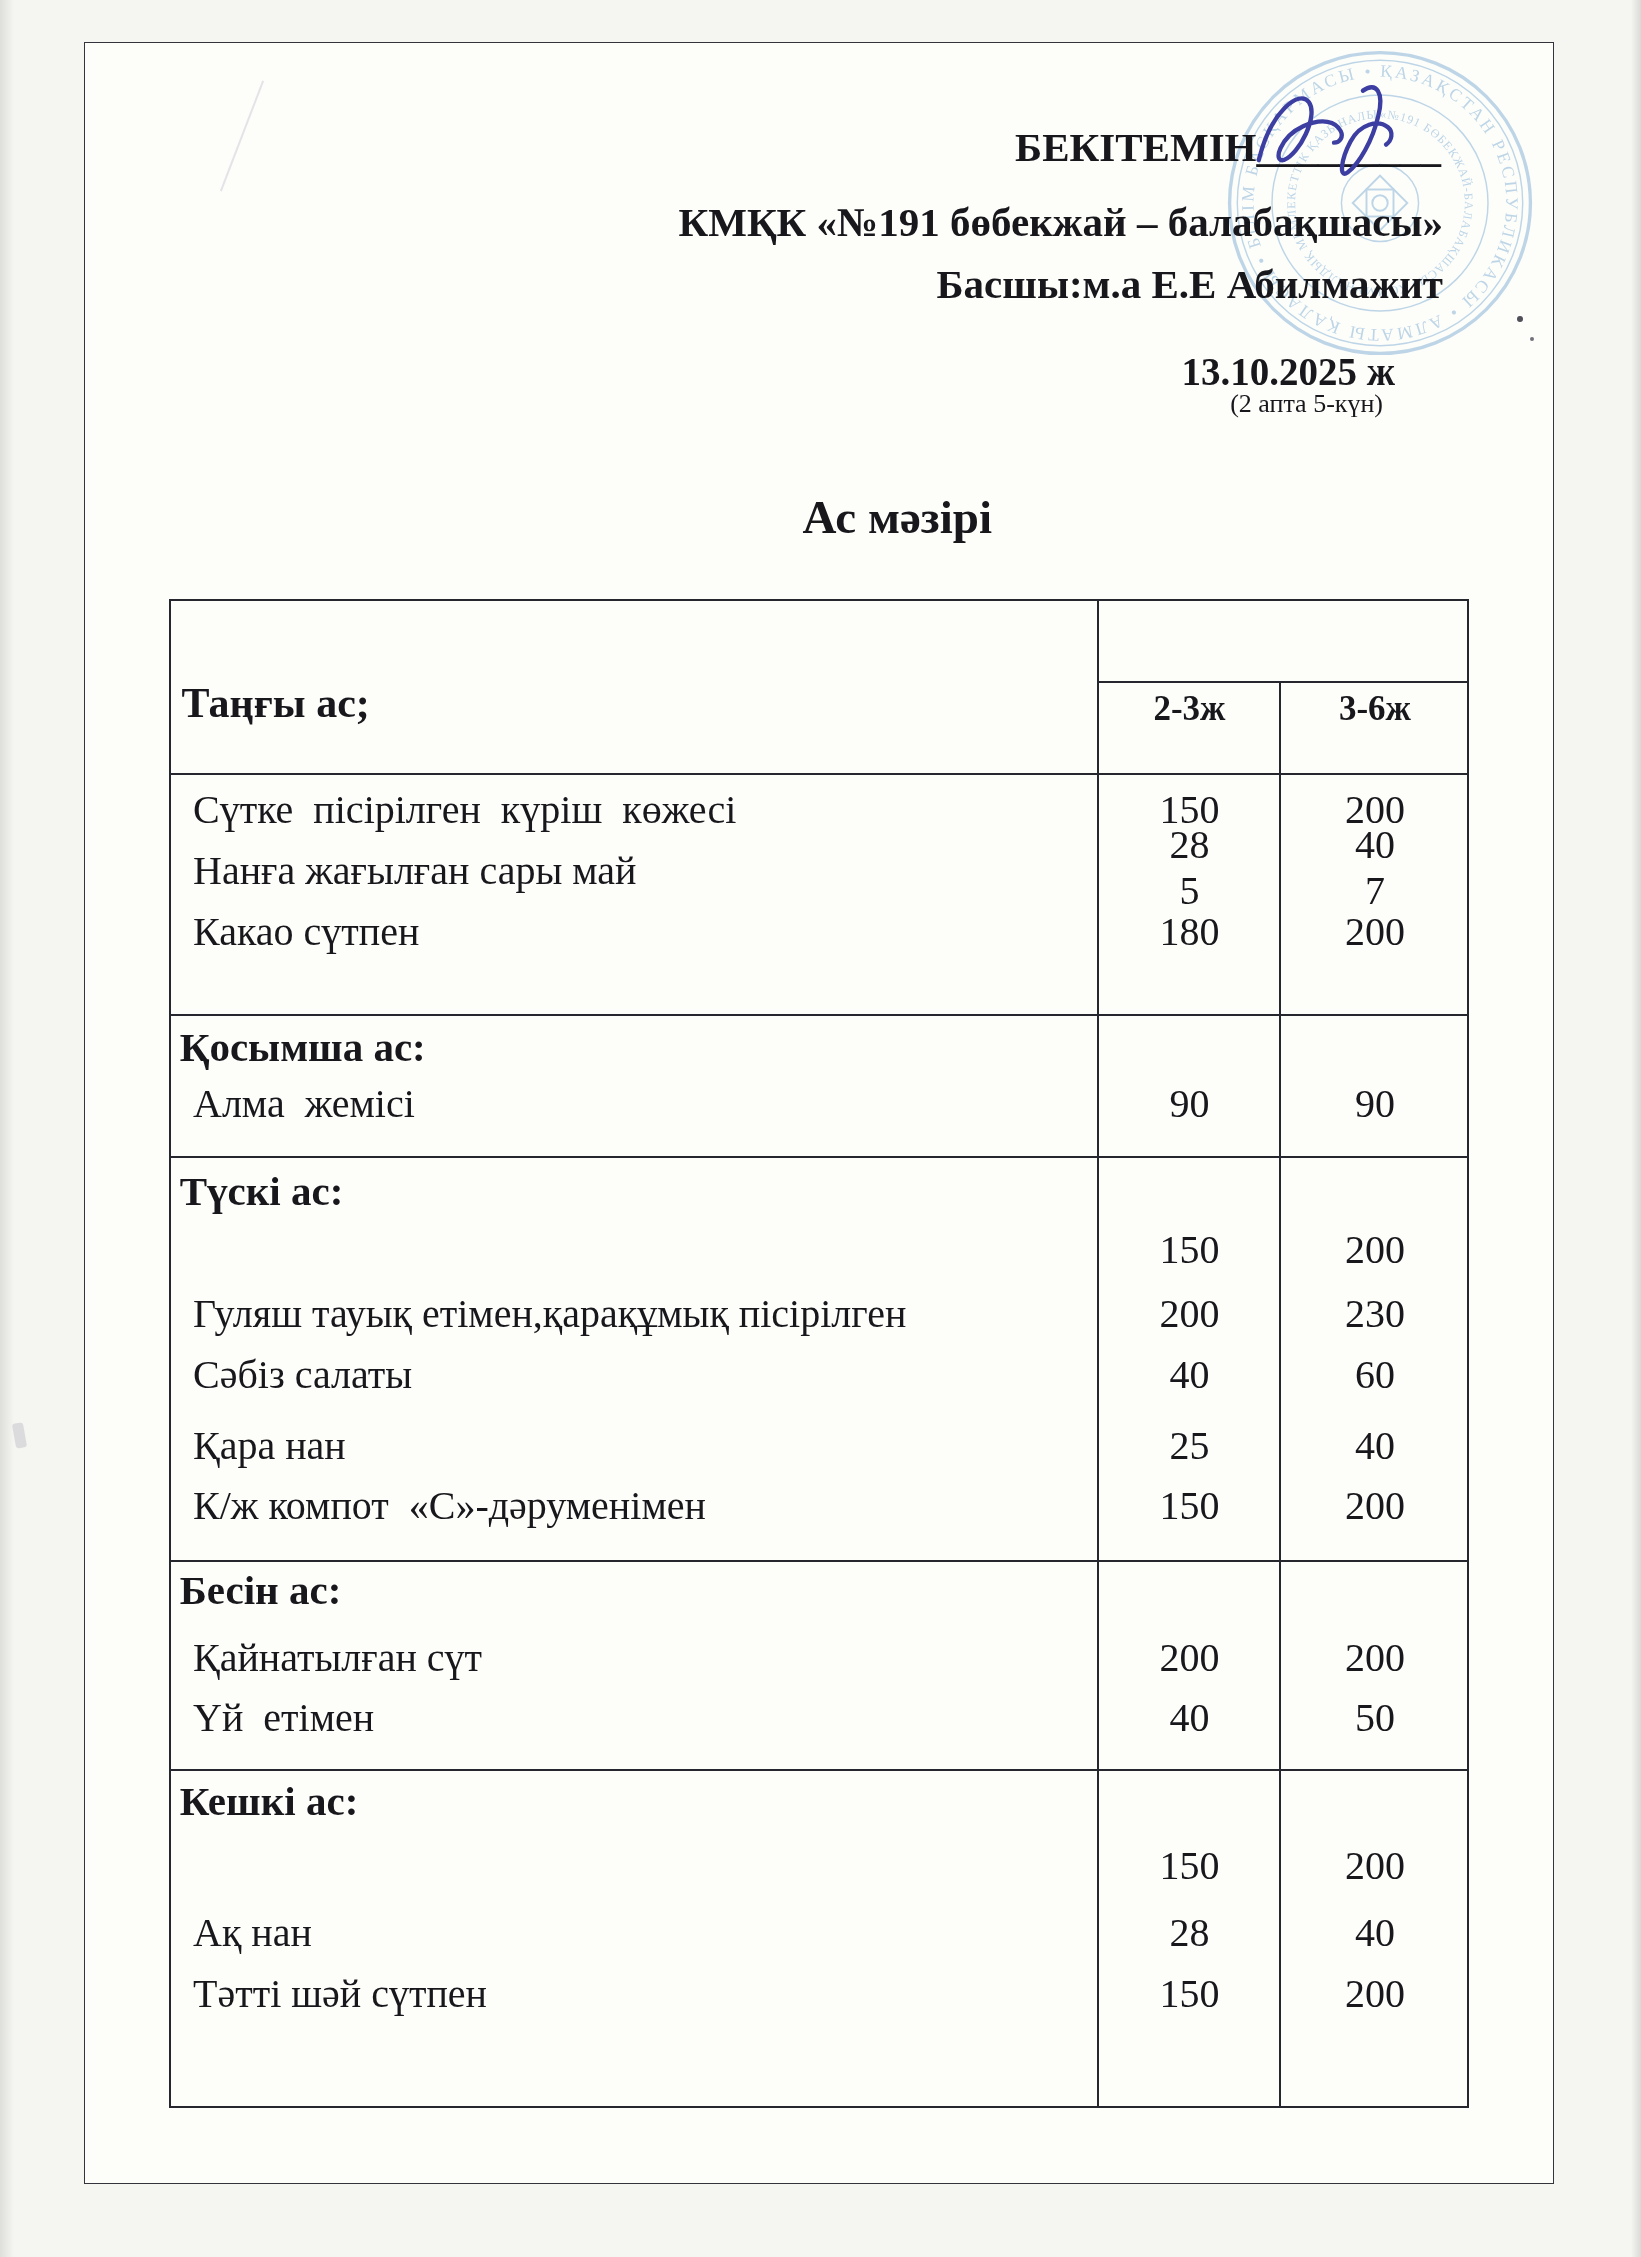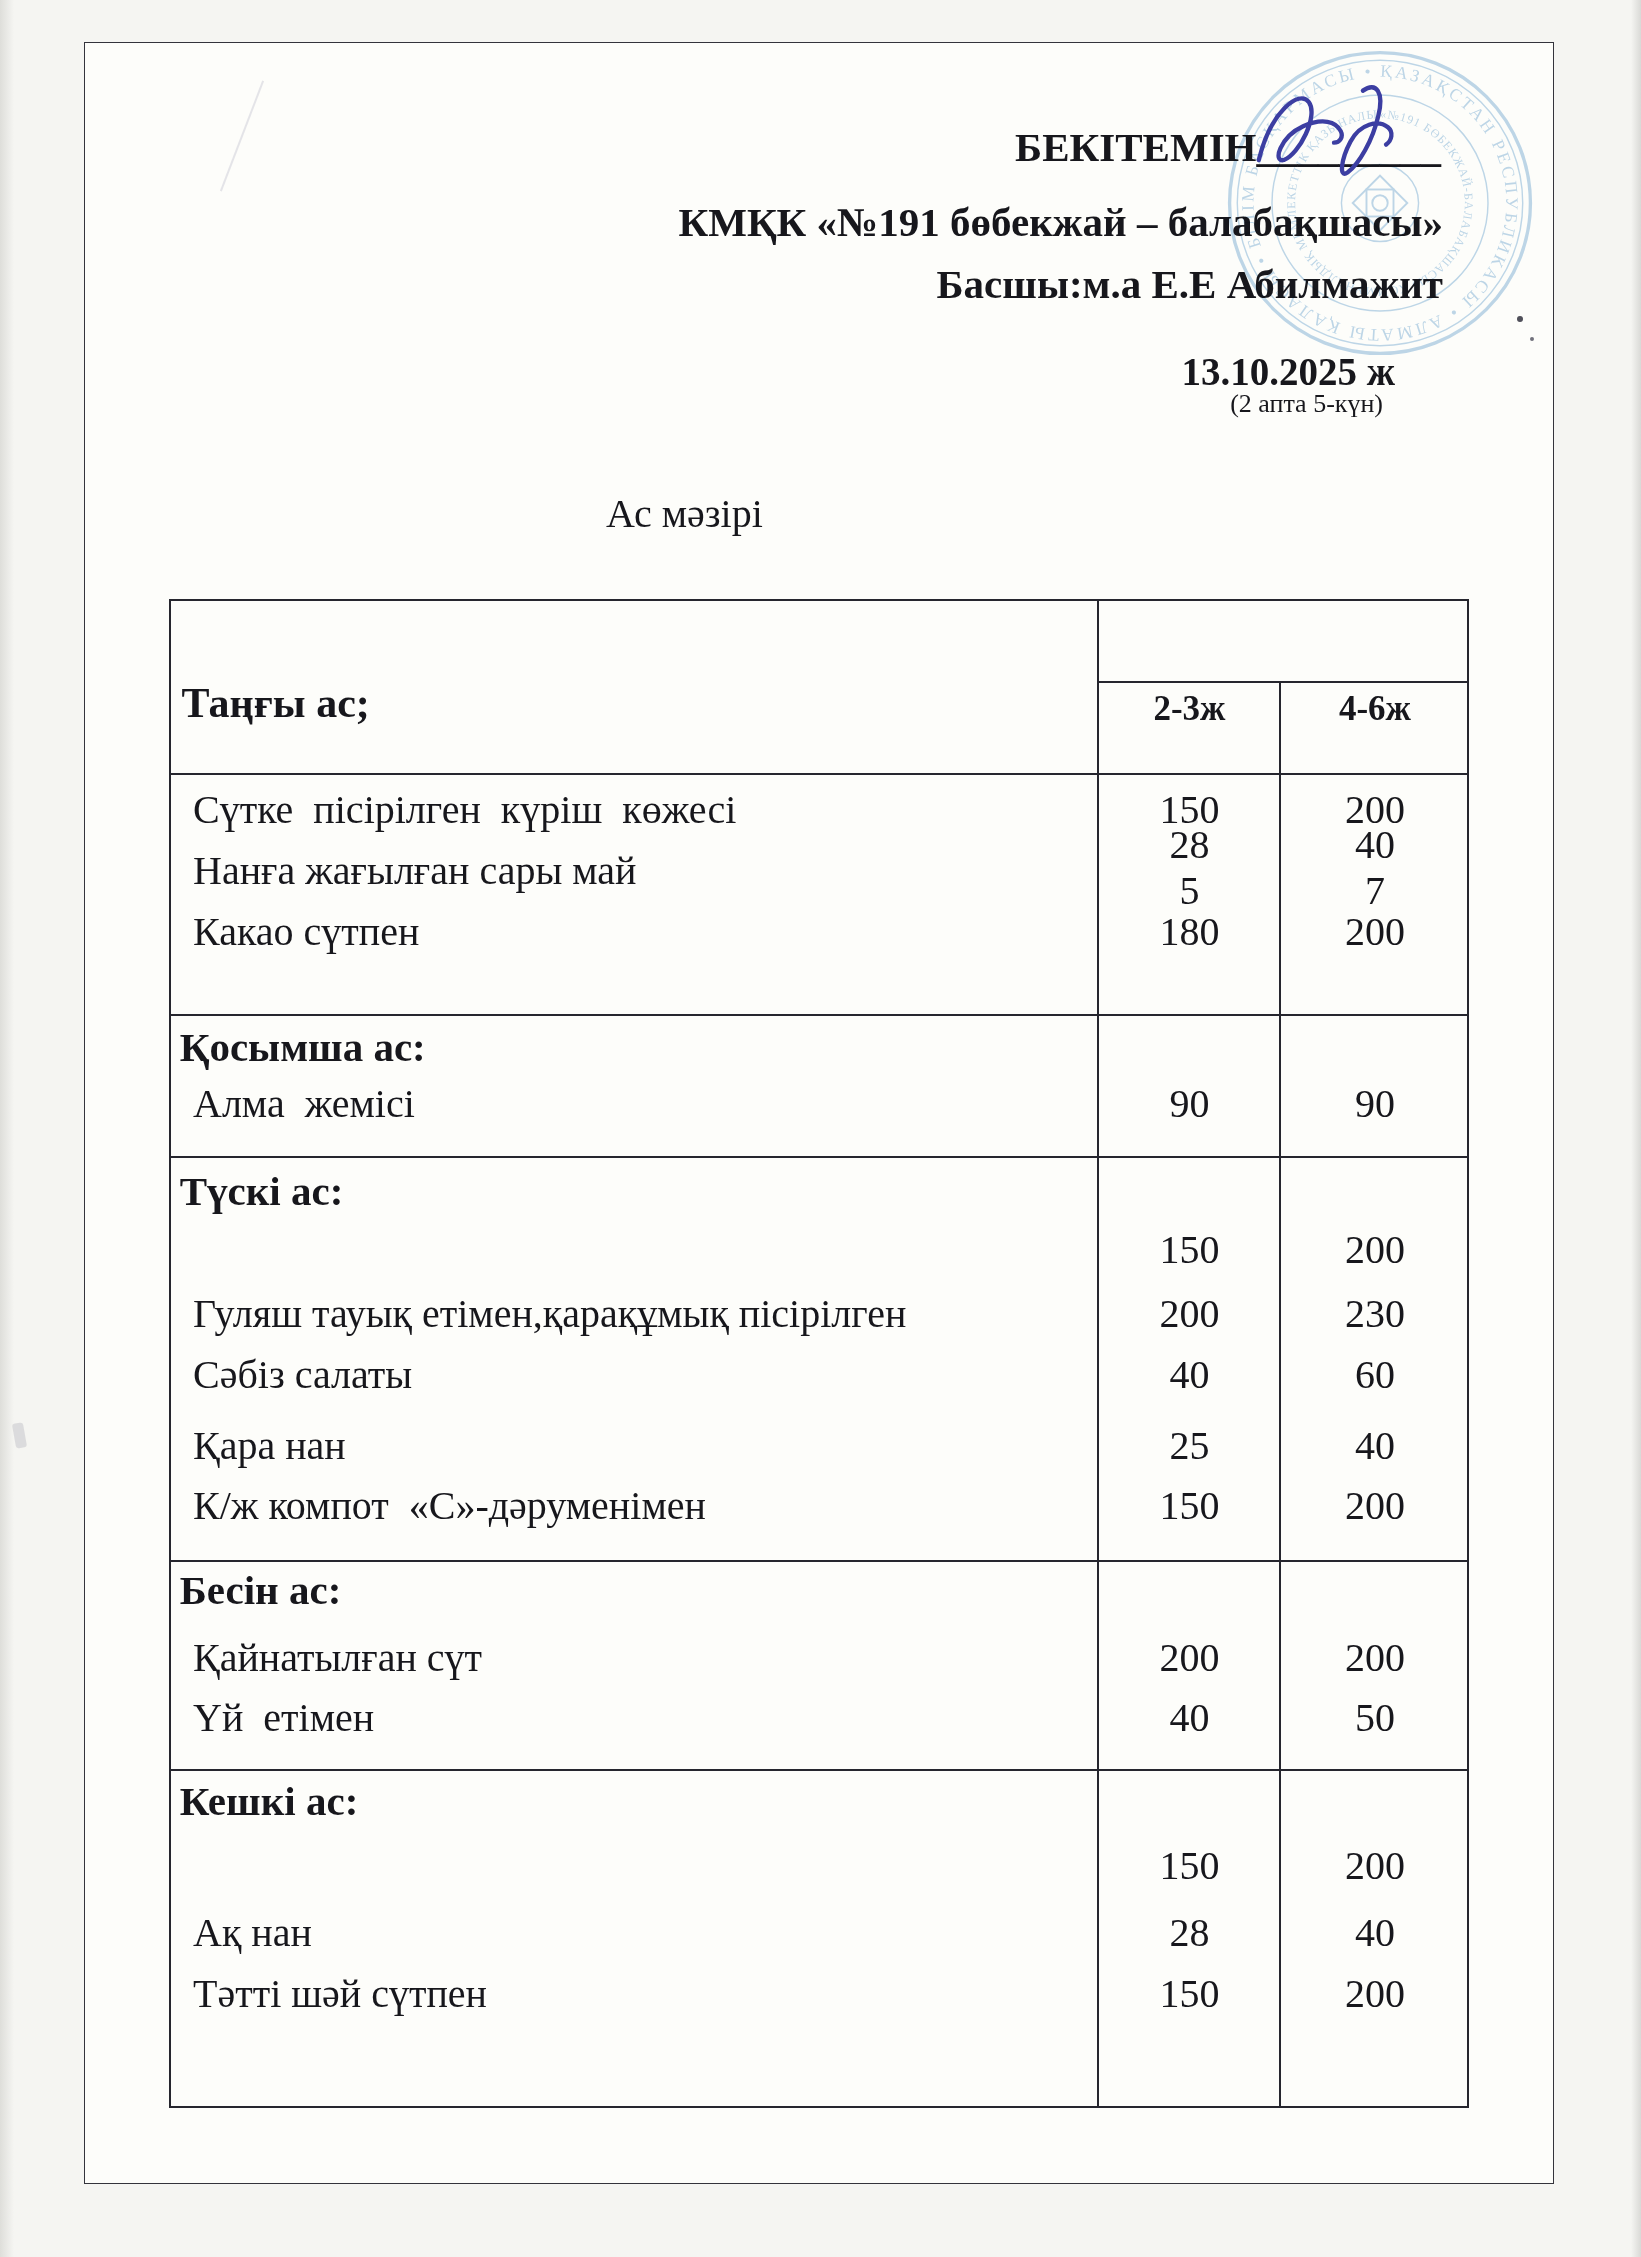--- a/index.html
+++ b/index.html
@@ -22,21 +22,21 @@
   .ink-dot1{position:absolute;left:1517px;top:316px;width:5.8px;height:5.8px;border-radius:50%;background:#50505a;}
   .ink-dot2{position:absolute;left:1530px;top:337px;width:3.9px;height:3.9px;border-radius:50%;background:#71717b;}
 
   
   .hline{position:absolute;white-space:pre;line-height:1.25;}
   .approve{right:200px;top:122px;font-size:41px;font-weight:bold;}
   .org{right:198px;top:197px;font-size:41px;font-weight:bold;}
   .head{right:198px;top:259px;font-size:41px;font-weight:bold;}
   .date{right:246px;top:348px;font-size:39px;font-weight:bold;}
   .week{right:258px;top:388px;font-size:26px;}
-  .menu-title{position:absolute;left:606px;top:490px;width:386px;text-align:left;font-size:40px;font-weight:normal;}
+  .menu-title{position:absolute;left:606px;top:490px;width:386px;text-align:right;font-size:47px;font-weight:bold;}
 
   
   .stamp{position:absolute;left:1218px;top:41px;width:324px;height:324px;opacity:.5;mix-blend-mode:multiply;}
   .signature{position:absolute;left:1247px;top:81px;width:174px;height:106px;}
 
   
   .menu-table{
     position:absolute;left:169px;top:599px;width:1300px;height:1509px;
     border:2.9px solid #26262e;box-sizing:border-box;background:#fdfdfa;
   }
@@ -125,21 +125,21 @@
     <div class="vline vl2"></div>
     <div class="hl hl-qty"></div>
     <div class="hl hl-header"></div>
     <div class="hl hl-s1"></div>
     <div class="hl hl-s2"></div>
     <div class="hl hl-s3"></div>
     <div class="hl hl-s4"></div>
 
     <div class="cell-left-title">Таңғы ас;</div>
     <div class="col-label col1">2-3ж</div>
-    <div class="col-label col2">4-6ж</div>
+    <div class="col-label col2">3-6ж</div>
 
     <div class="trow" style="top:185px">
       <span class="tname">Сүтке  пісірілген  күріш  көжесі</span>
       <span class="tv tv1">150</span>
       <span class="tv tv2">200</span>
     </div>
     <div class="trow" style="top:220px">
       <span class="tname"></span>
       <span class="tv tv1">28</span>
       <span class="tv tv2">40</span>

